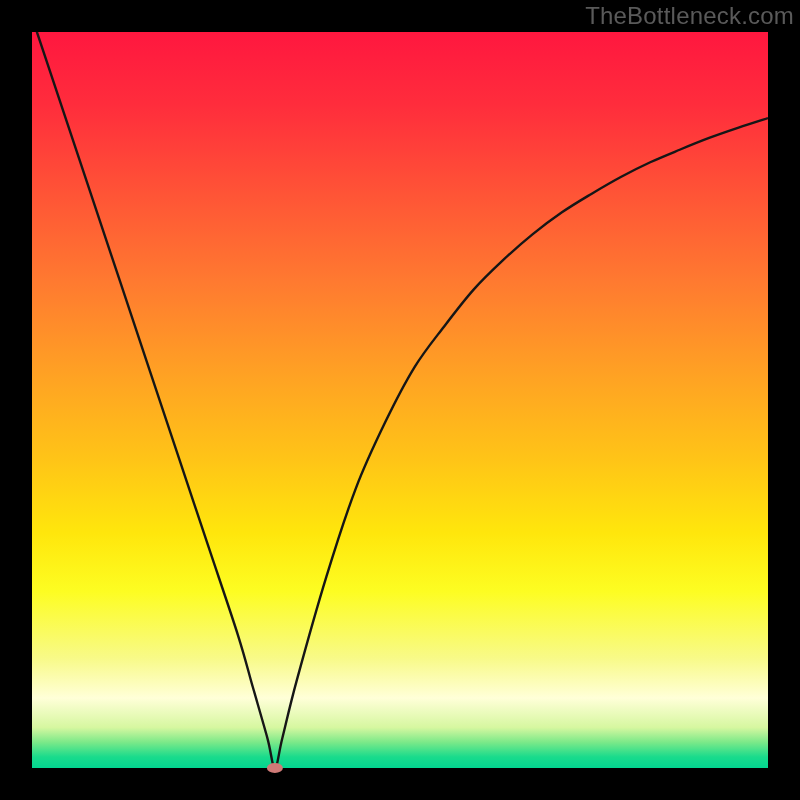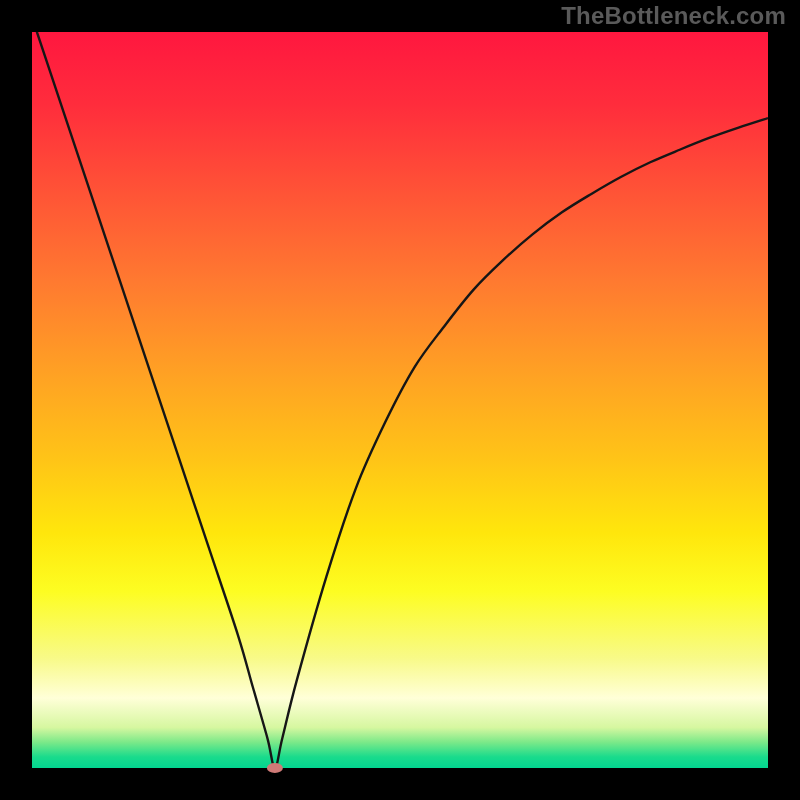--- a/index.html
+++ b/index.html
@@ -13,24 +13,24 @@
   }
   .frame {
     position: relative;
     width: 800px;
     height: 800px;
     background: #000;
   }
   .watermark {
     position: absolute;
     top: 2px;
-    right: 14px;
+    right: 6px;
     color: #5a5a5a;
     font-size: 24px;
-    font-weight: 700;
+    font-weight: 400;
     letter-spacing: 0.2px;
     user-select: none;
   }
   svg { display: block; }
 </style>
 </head>
 <body>
 
 <div class="frame">
   <div class="watermark">TheBottleneck.com</div>

